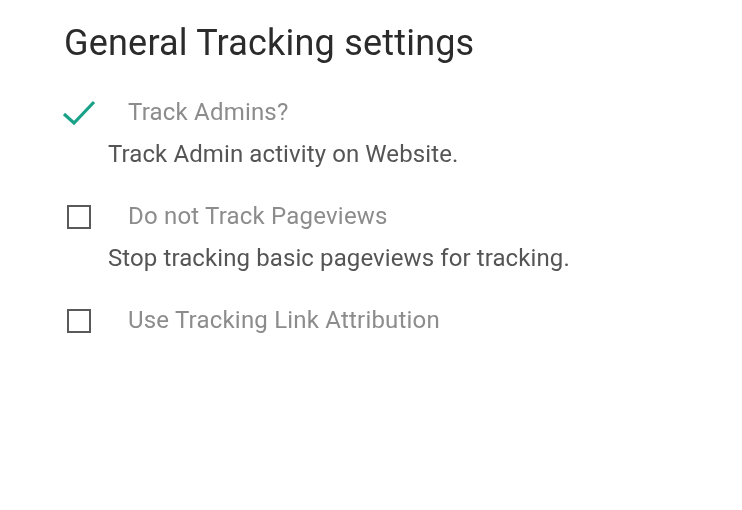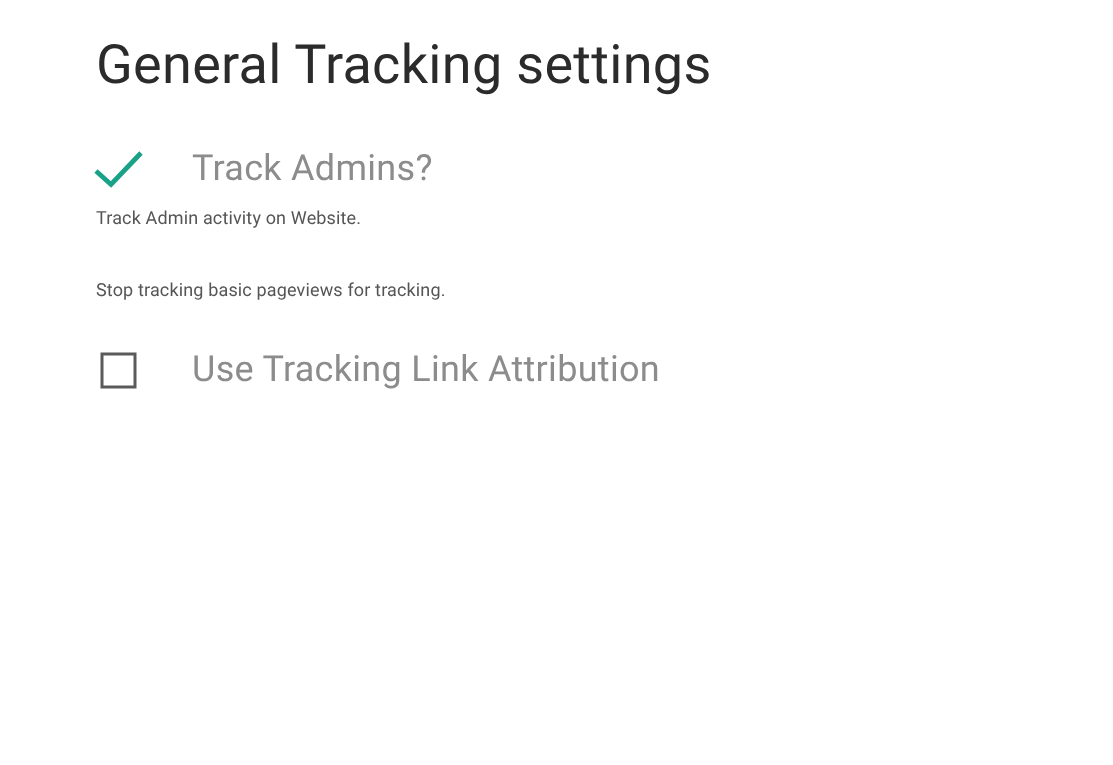--- a/index.html
+++ b/index.html
@@ -46,25 +46,26 @@
       background: #fff;
     }
     .option-label {
       font-size: 24px;
       color: #8c8c8c;
       font-weight: 400;
       margin-left: 34px;
       letter-spacing: 0.2px;
     }
     .option-desc {
-      font-size: 12px;
+      font-size: 24px;
       color: #555;
       font-weight: 400;
       line-height: 1.5;
       letter-spacing: 0.1px;
+      margin-left: 44px;
     }
     .checkmark-svg {
       width: 34px;
       height: 28px;
       overflow: visible;
     }
   </style>
 </head>
 <body>
 
@@ -76,20 +77,26 @@
       <svg class="checkmark-svg" viewBox="0 0 34 28">
         <path d="M2 15 L12 24 L32 3" stroke="#1aa289" stroke-width="3.2" fill="none" stroke-linecap="butt" stroke-linejoin="miter"></path>
       </svg>
     </span>
     <span class="option-label">Track Admins?</span>
   </div>
   <div class="option-desc">Track Admin activity on Website.</div>
 </div>
 
 <div class="option">
+  <div class="option-row">
+    <span class="control">
+      <span class="checkbox-box"></span>
+    </span>
+    <span class="option-label">Do not Track Pageviews</span>
+  </div>
   <div class="option-desc">Stop tracking basic pageviews for tracking.</div>
 </div>
 
 <div class="option">
   <div class="option-row">
     <span class="control">
       <span class="checkbox-box"></span>
     </span>
     <span class="option-label">Use Tracking Link Attribution</span>
   </div>

